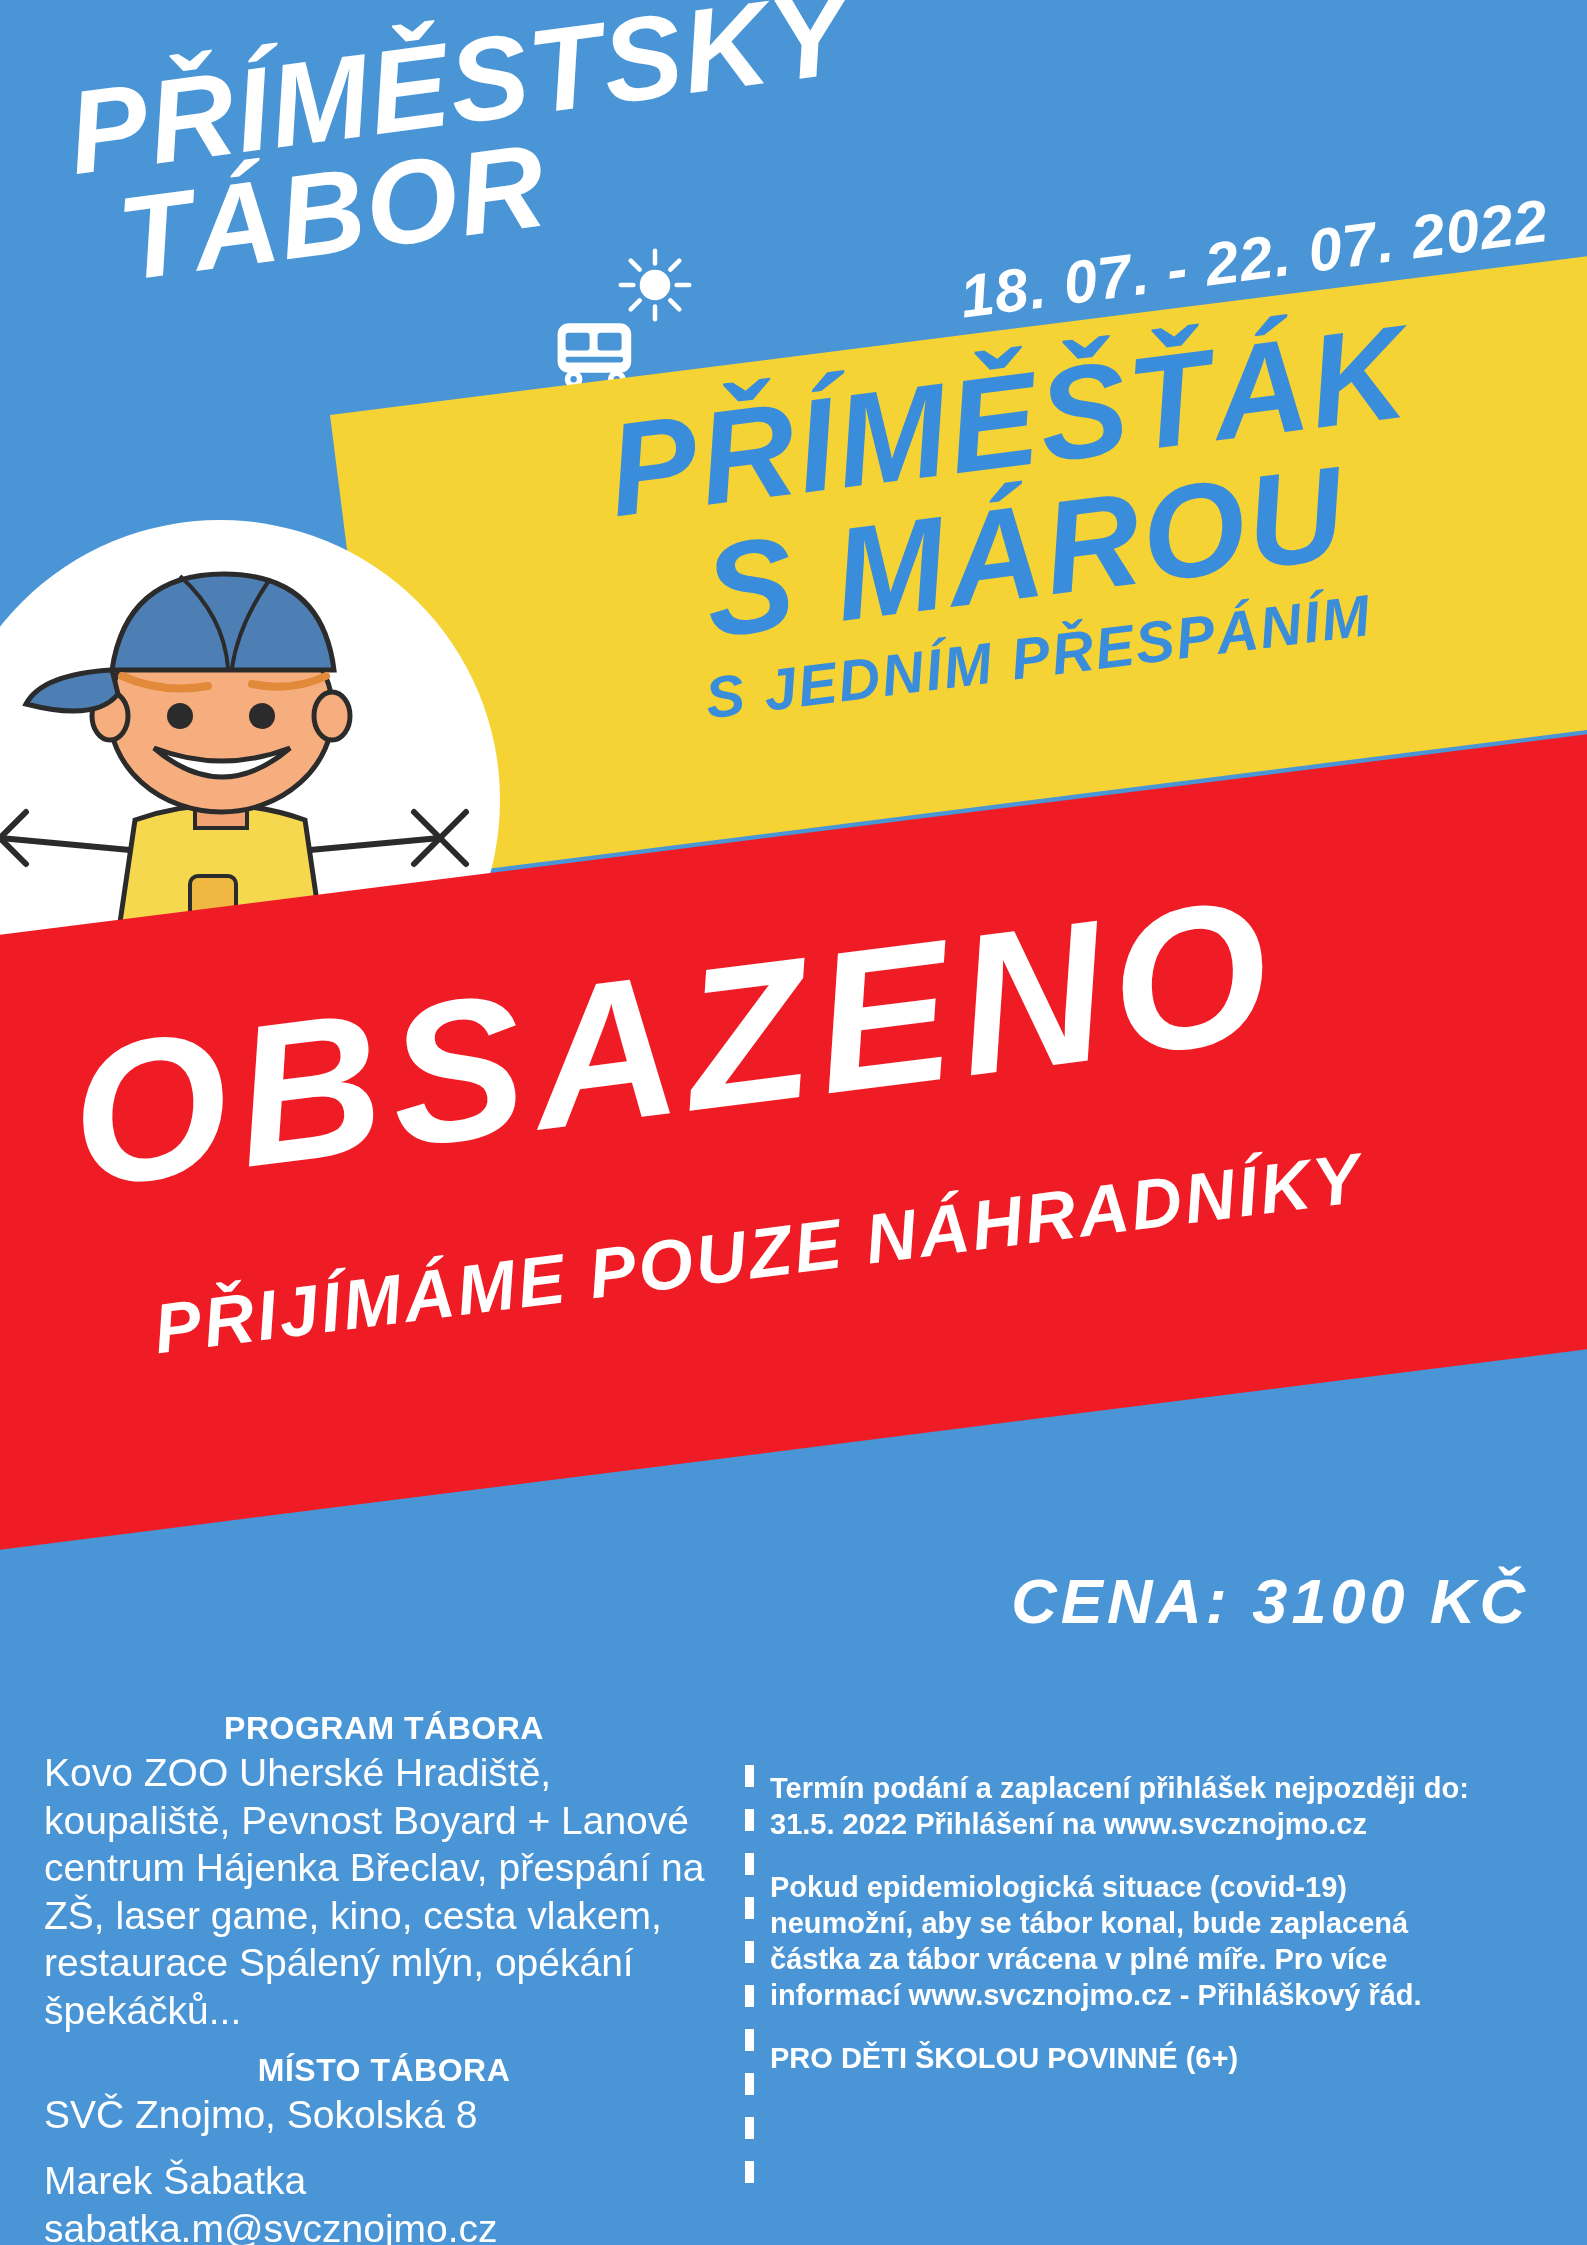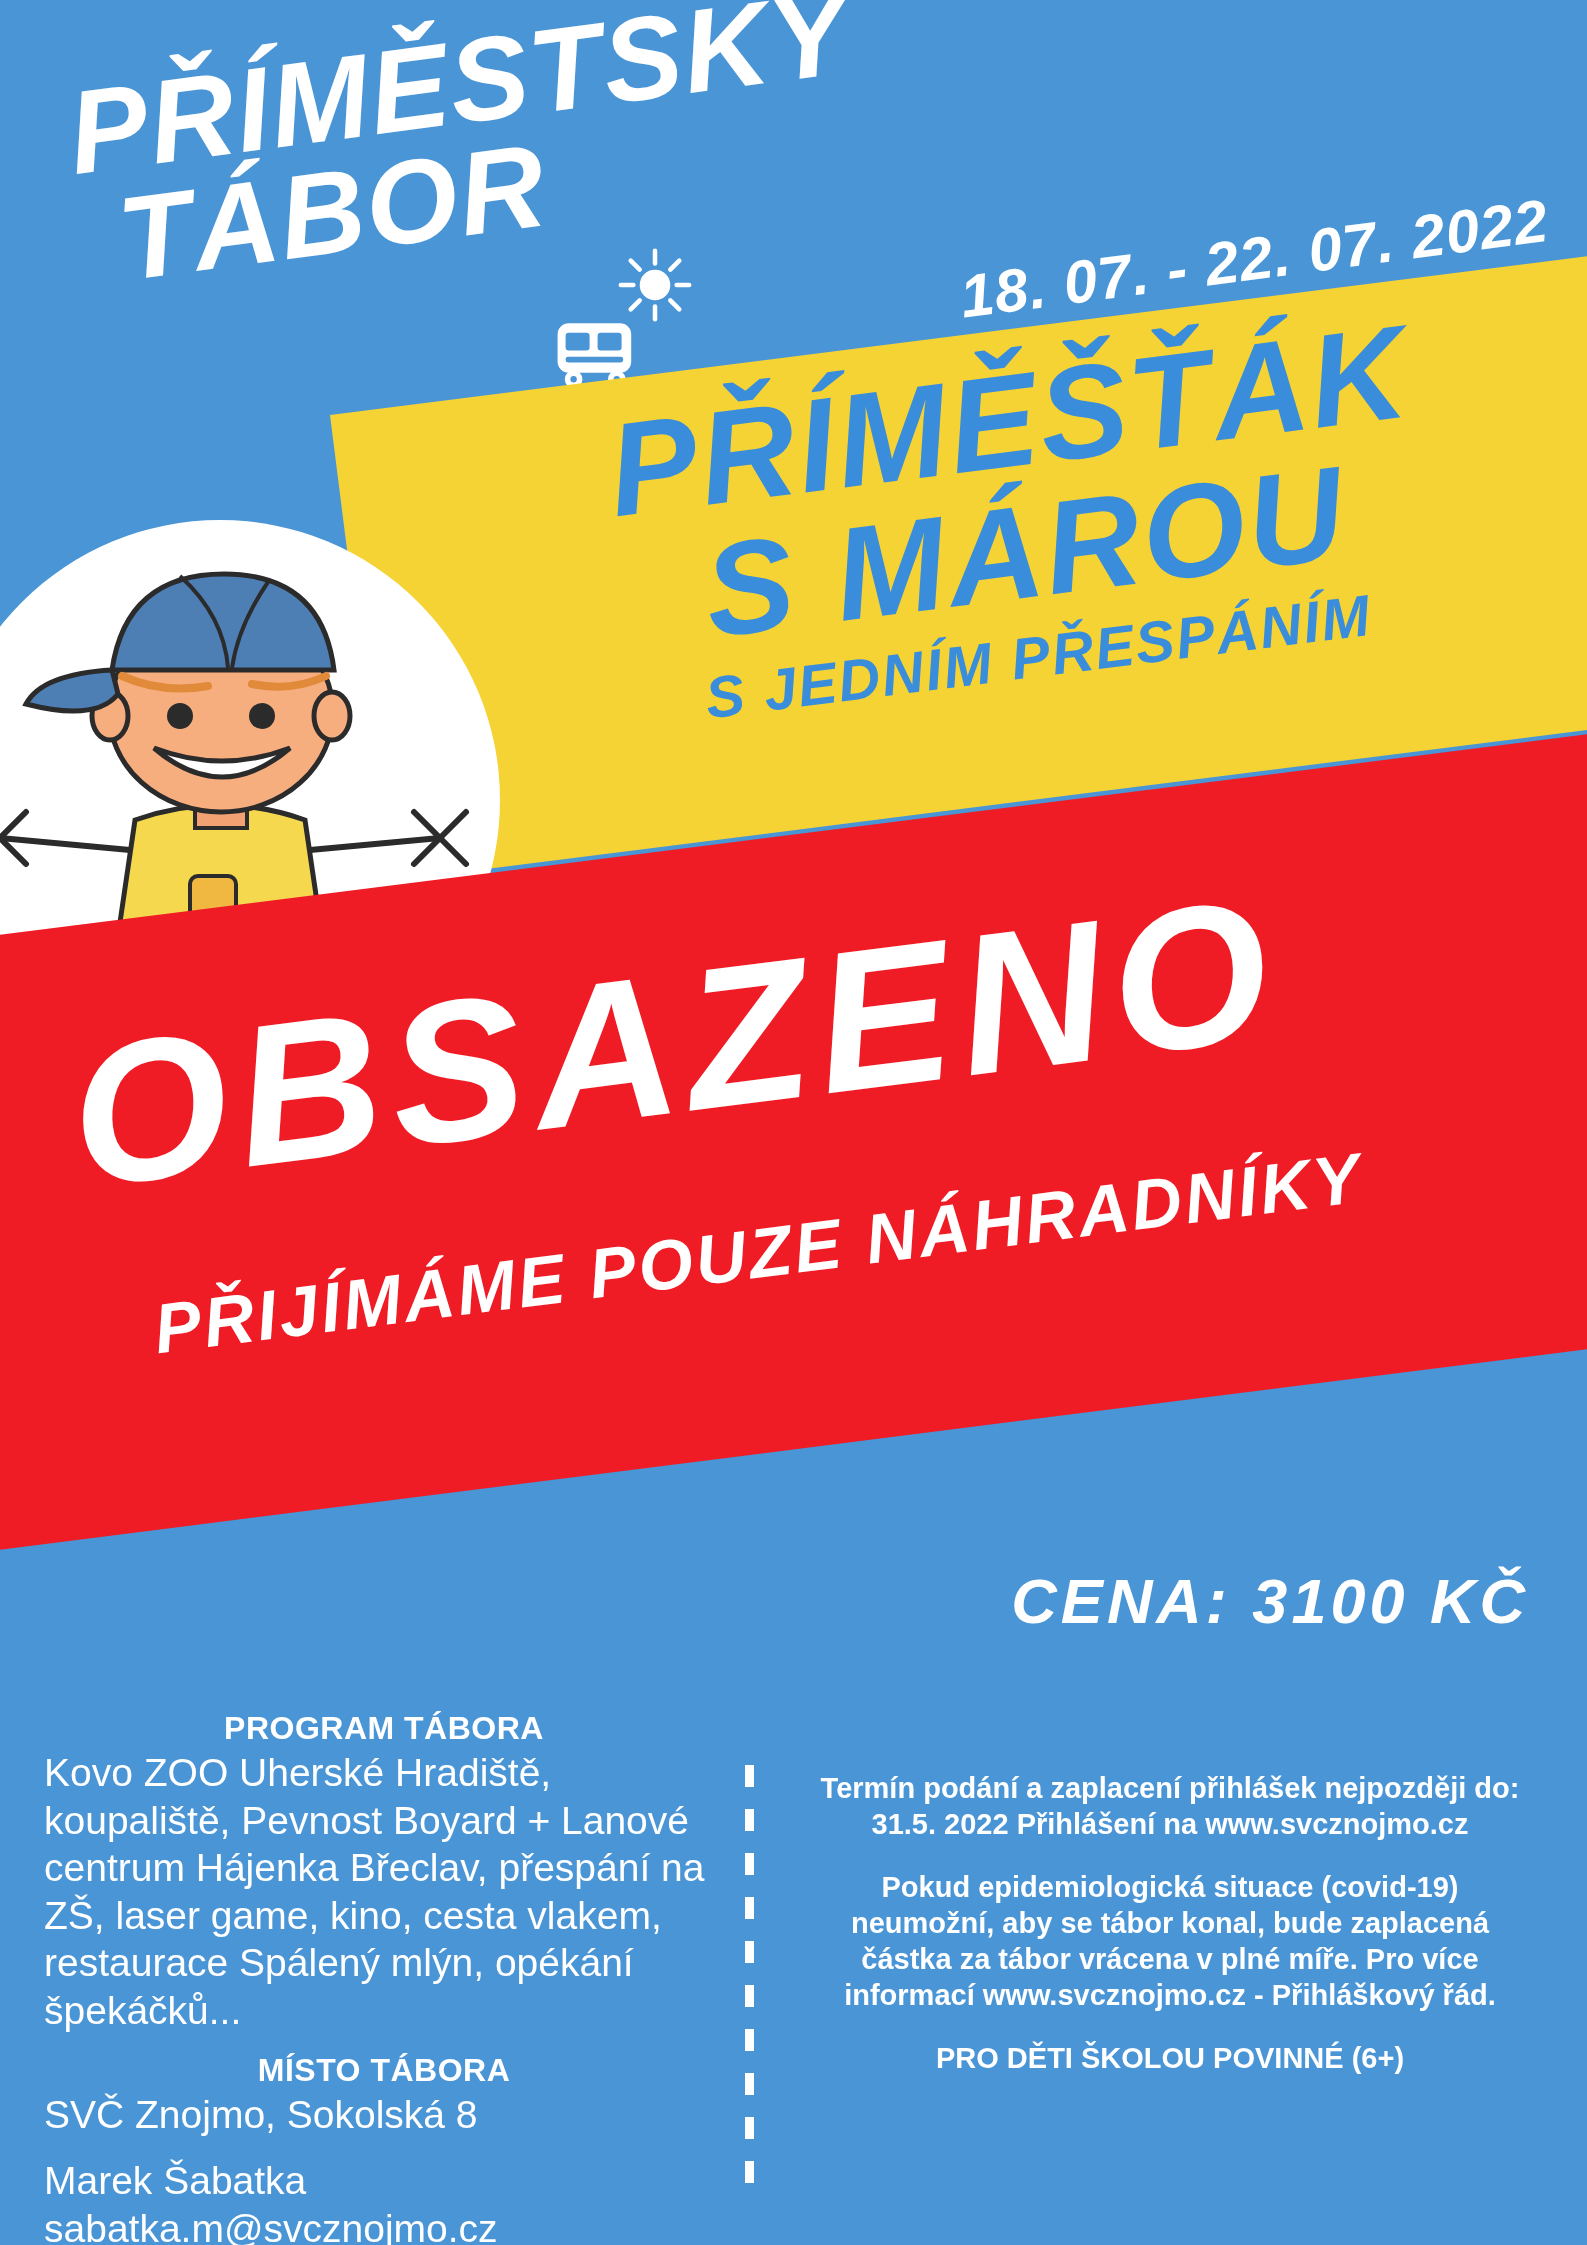--- a/index.html
+++ b/index.html
@@ -186,25 +186,24 @@
   
   .info-left {
     position: absolute;
     left: 44px;
     top: 1710px;
     width: 680px;
     color: #ffffff;
   }
   .info-right {
     position: absolute;
-    left: 810px;
+    left: 770px;
     top: 1770px;
     width: 720px;
     color: #ffffff;
-    text-align: center;
   }
   .info-heading {
     font-size: 32px;
     font-weight: bold;
     letter-spacing: 0.5px;
     margin-bottom: 2px;
     text-align: center;
   }
   .info-body {
     font-size: 39px;

